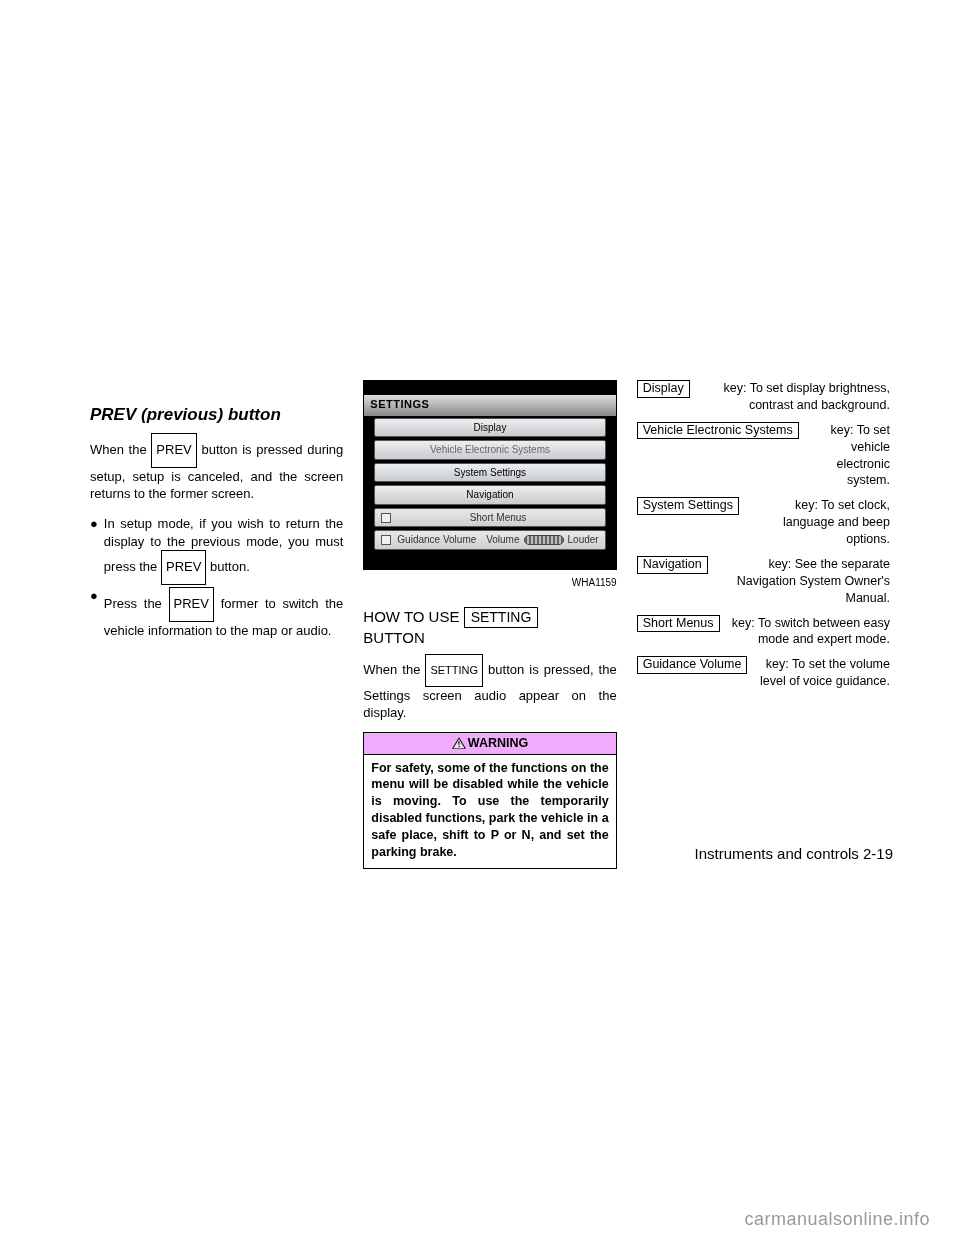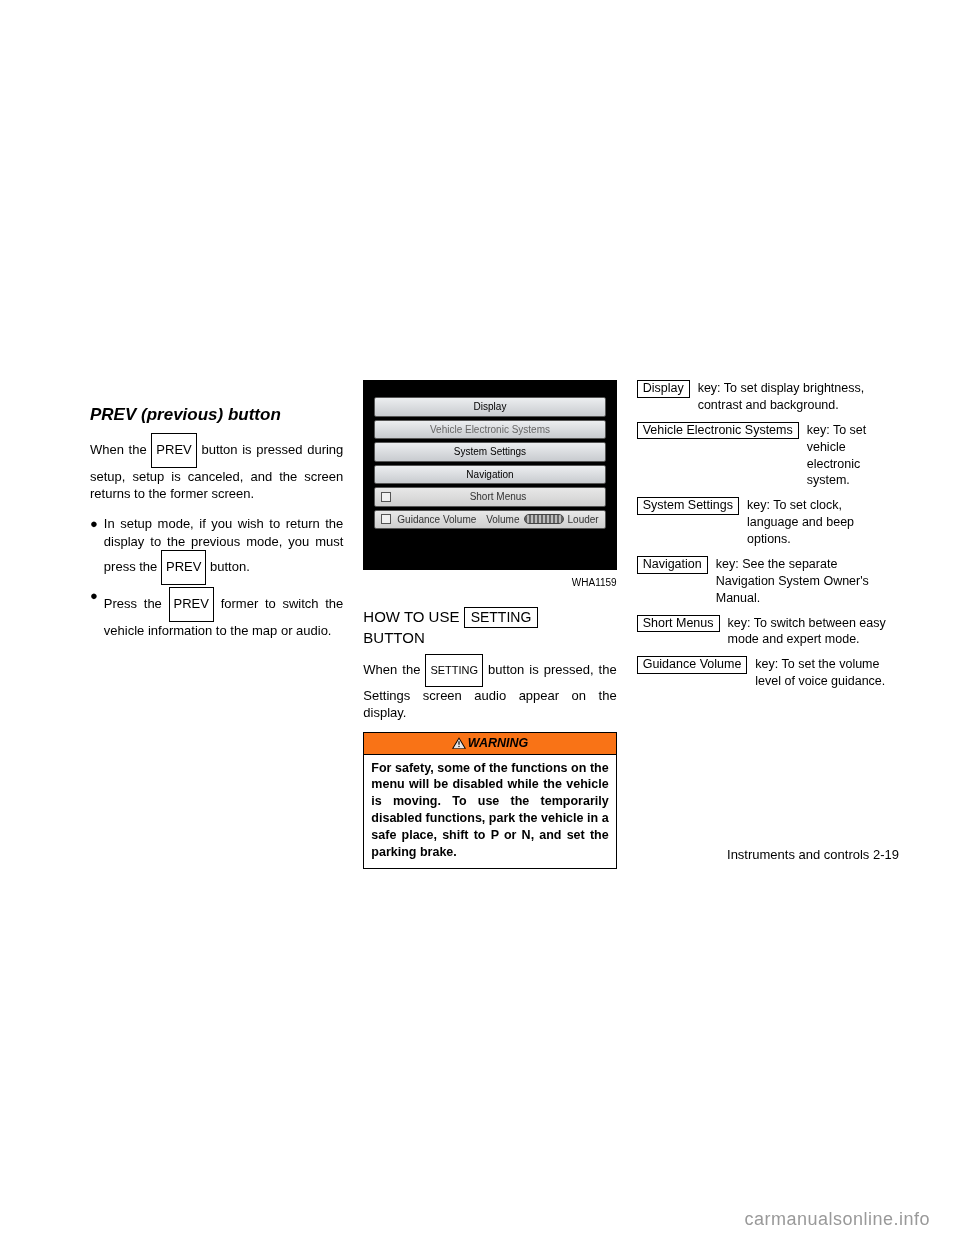--- a/index.html
+++ b/index.html
@@ -91,46 +91,46 @@
   }
   .imgtag { font-size:10px; text-align:right; margin-bottom:18px; }
 
   
   .warning {
     border: 1.5px solid #000;
     margin-top: 10px;
     font-size: 12.5px;
   }
   .warning .whdr {
-    background: #f97316;
+    background: #f0abfc;
     text-align: center;
     font-weight: bold;
     padding: 2px 0;
     border-bottom: 1.5px solid #000;
-    display:flex; justify-content:center; align-items:center; gap:2px;font-style:italic;
+    display:flex; justify-content:center; align-items:center; gap:2px;
   }
   .warning .whdr svg { width:14px; height:12px; }
   .warning .wbody { padding: 5px 7px 7px 7px; font-weight:bold; text-align:justify; }
 
-  .page-num { position:absolute; bottom:380px; right:61px; font-size:13px;margin-top:36px; }
+  .page-num { position:absolute; bottom:380px; right:67px; font-size:15px;margin-top:36px; }
   .watermark { position:absolute; bottom:12px; right:30px; font-size:18px; color:#999; letter-spacing:0.5px; }
 
   
   .item { display:flex; gap:8px; margin-bottom:8px; }
   .item .lbl {
     border: 1.5px solid #000;
     padding: 0 5px;
     font-size: 12.5px;
     align-self: flex-start;
     line-height: 1.25;
     white-space: normal;
     min-width: 50px;
     text-align: center;
   }
-  .item .desc { flex:1; font-size:12.5px; }
+  .item .desc { flex:1; font-size:12.5px;text-align:right; }
 </style>
 </head>
 <body>
 
 <div class="page">
 
   <div class="col">
     <div class="heading">PREV (previous) button</div>
     <p>
       <span>When the </span><span class="btn-label">PREV</span><span> button is pressed during setup, setup is canceled, and the screen returns to the former screen.</span>
@@ -147,20 +147,21 @@
       <div class="dot">●</div>
       <div class="txt">
         <span>Press the </span><span class="btn-label">PREV</span><span> former to switch the vehicle information to the map or audio.</span>
       </div>
     </div>
   </div>
 
   <div class="col">
     <div class="screenshot">
       <div class="shot-pad"></div>
+      <div class="shot-title">SETTINGS</div>
       <div class="shot-body">
         <div class="sbtn">Display</div>
         <div class="sbtn muted">Vehicle Electronic Systems</div>
         <div class="sbtn">System Settings</div>
         <div class="sbtn">Navigation</div>
         <div class="srow">
           <span class="chk"></span>
           <span style="flex:1;text-align:center">Short Menus</span>
         </div>
         <div class="srow">

